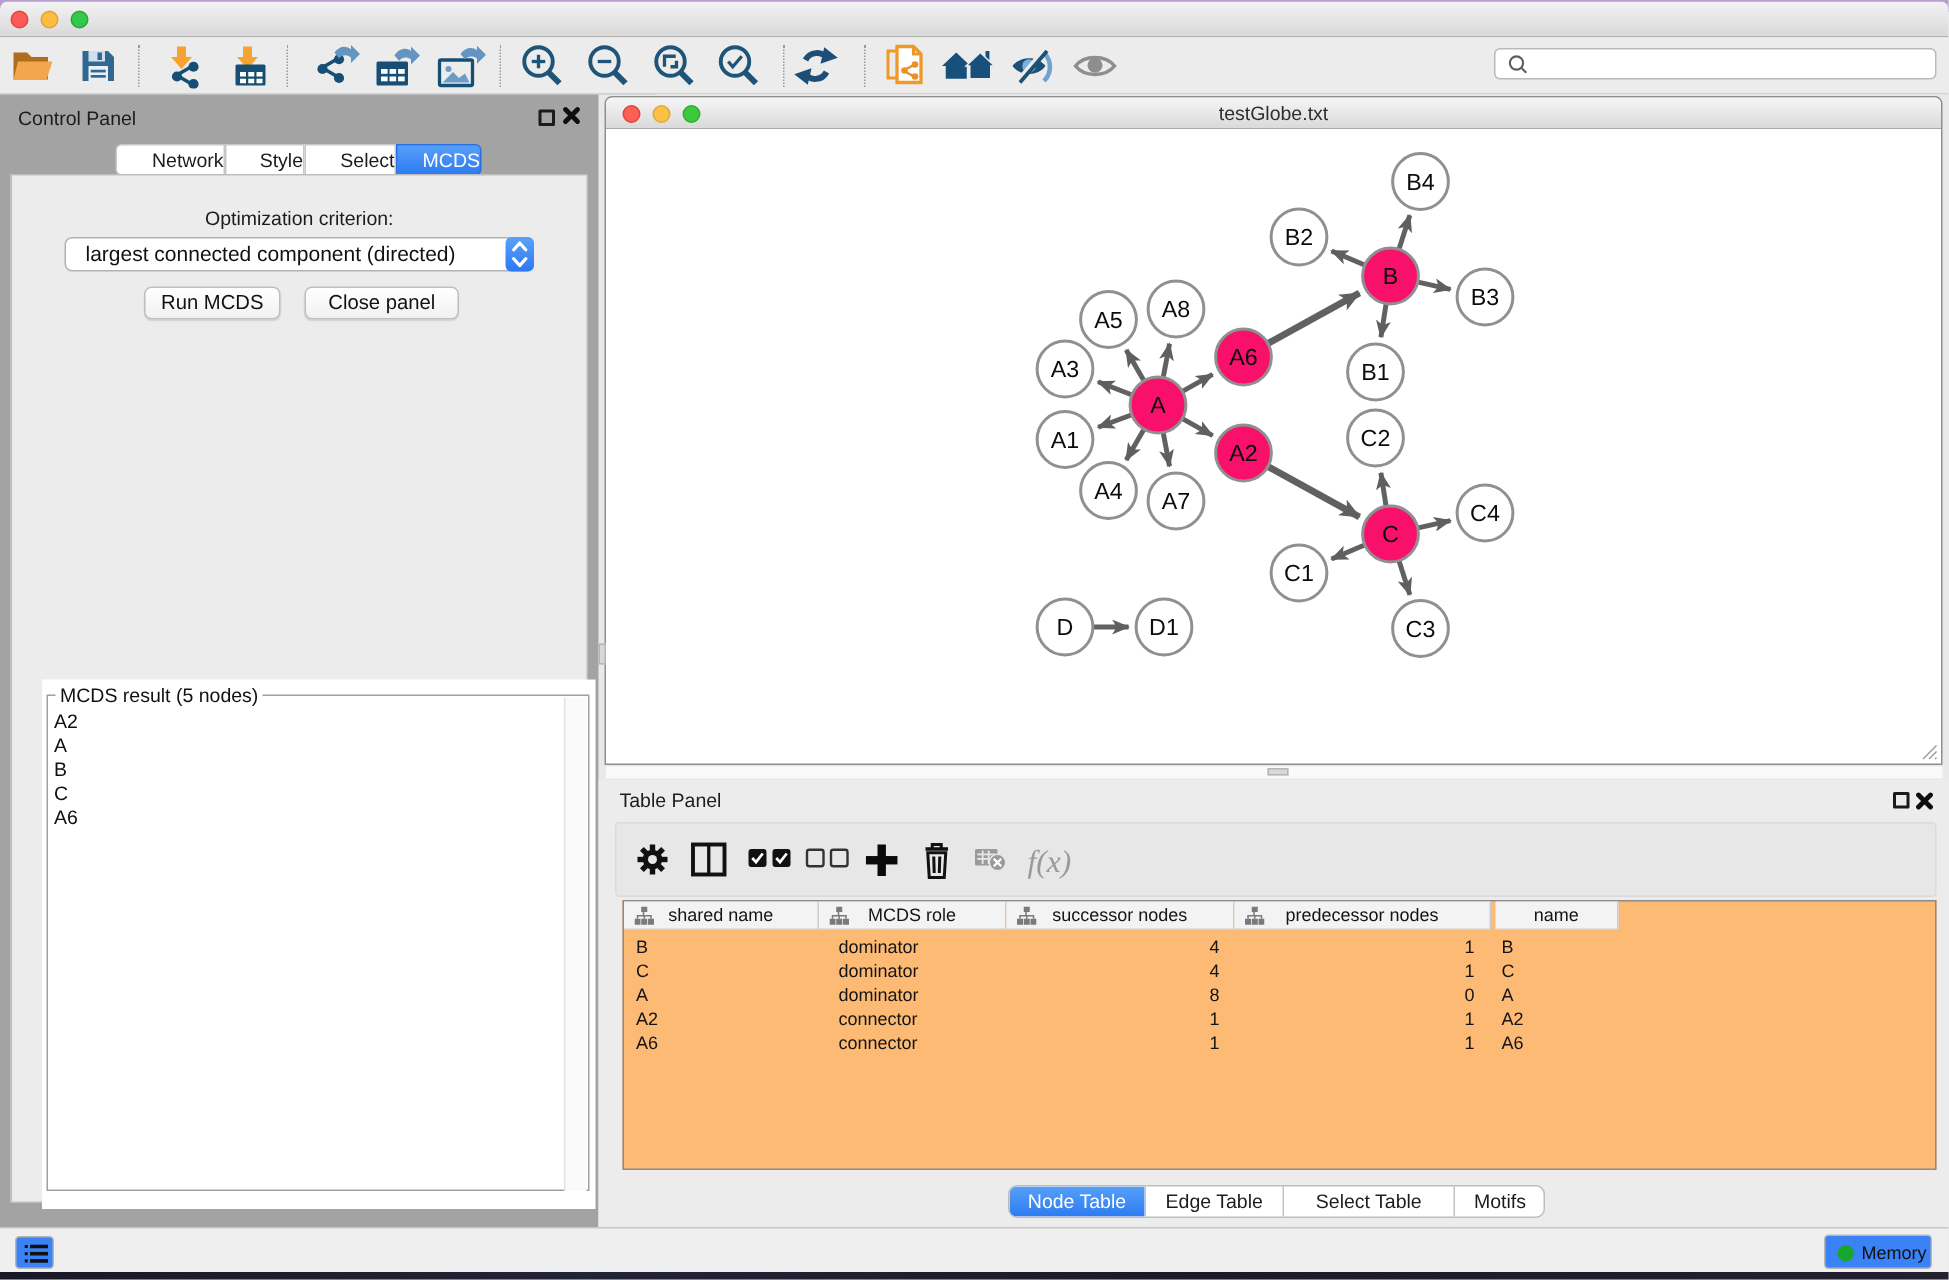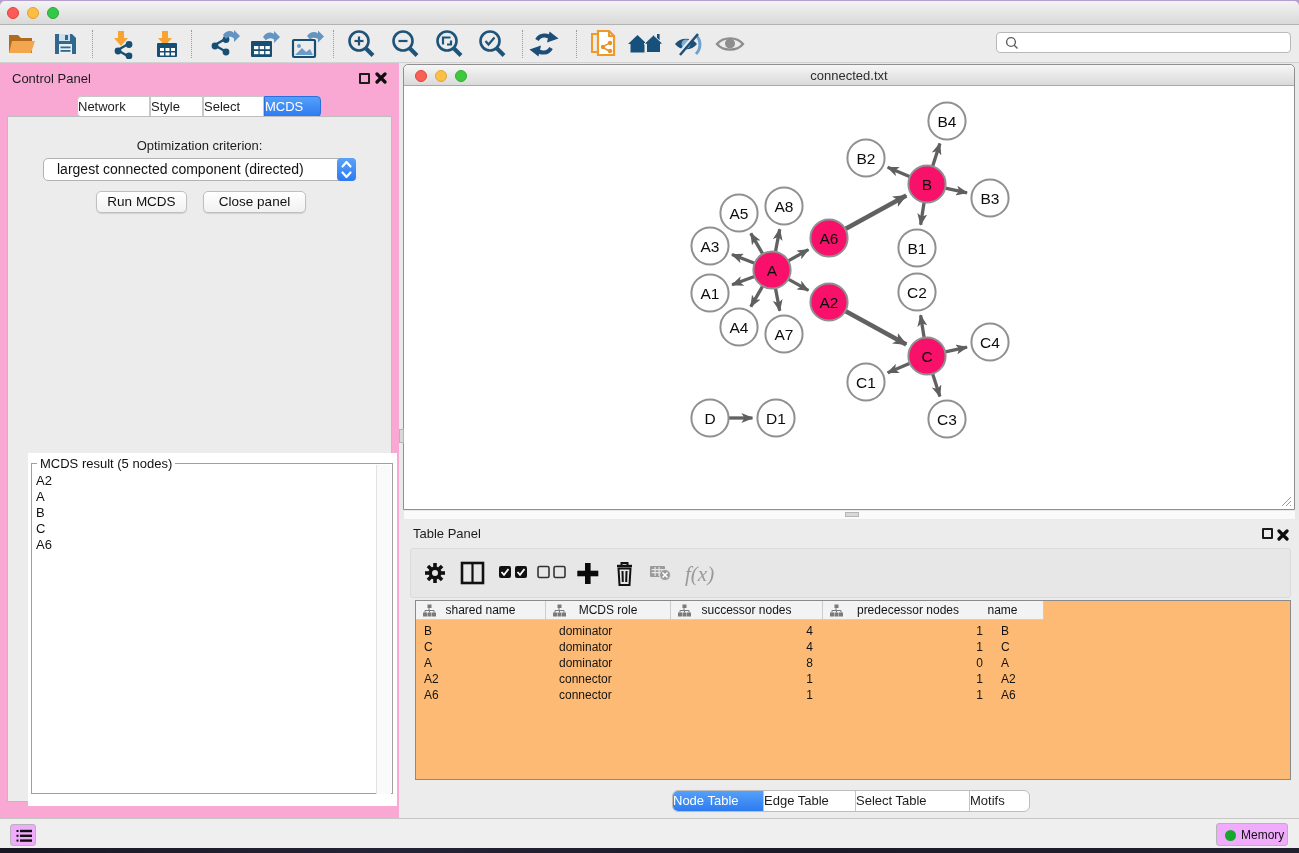--- a/index.html
+++ b/index.html
@@ -4,25 +4,25 @@
 html,body{width:1299px;height:853px;overflow:hidden;font-family:"Liberation Sans",sans-serif;background:#ececec}
 .abs{position:absolute}
 #purple{left:0;top:0;width:1299px;height:8px;background:#b49fce}
 #titlebar{left:0;top:1px;width:1299px;height:24px;background:linear-gradient(#f3f3f3,#d9d9d9);border-radius:5px 5px 0 0;border-bottom:1px solid #b3b3b3}
 #titlebar .t{position:absolute;left:0;right:0;top:4px;text-align:center;font-size:13px;color:#3e3e3e}
 .tl{position:absolute;width:12px;height:12px;border-radius:50%;top:6px}
 #toolbar{left:0;top:25px;width:1299px;height:38px;background:#ececec;border-bottom:1px solid #d2d2d2}
 .sep{position:absolute;top:5px;height:28px;width:0;border-left:1px dotted #9a9a9a}
 #search{left:996px;top:7px;width:295px;height:21px;background:#fff;border:1px solid #b9b9b9;border-radius:4px}
 
-#cp{left:0;top:63px;width:437px;height:755px;background:#f9a8d4;border-right:1px solid #c0c0c0}
+#cp{left:0;top:63px;width:437px;height:755px;background:#a3a3a3;border-right:1px solid #c0c0c0}
 #cp .hdr{position:absolute;left:12px;top:8px;font-size:13px;color:#1c1c1c}
 .wmax{position:absolute;width:11px;height:11px;border:2px solid #1a1a1a;border-radius:1px}
 .tabrow{position:absolute;height:21px}
-.tab{position:absolute;top:0;height:21px;background:#fff;border:1px solid #c7c7c7;font-size:13px;color:#1c1c1c;text-align:left;line-height:20px}
+.tab{position:absolute;top:0;height:21px;background:#fff;border:1px solid #c7c7c7;font-size:13px;color:#1c1c1c;text-align:right;line-height:20px}
 .tabsel{background:linear-gradient(#56a0f8,#2d7bf2);color:#fff;border:1px solid #2a6fe0}
 #cpbody{position:absolute;left:7px;top:53px;width:385px;height:686px;border:1px solid #bdbdbd;background:#ececec}
 #optlabel{position:absolute;left:0;width:100%;top:21px;text-align:center;font-size:13px;color:#1c1c1c}
 #dd{position:absolute;left:35px;top:41px;width:313px;height:23px;background:#fff;border:1px solid #b2b2b2;border-radius:5px;font-size:14px;color:#111;line-height:21px;padding-left:13px}
 #ddbtn{position:absolute;right:-1px;top:-1px;width:19px;height:23px;border-radius:4px;background:linear-gradient(#5ba1f9,#2c7af2)}
 .btn{position:absolute;height:22px;background:linear-gradient(#ffffff,#f1f1f1);border:1px solid #bfbfbf;border-radius:5px;font-size:13.5px;color:#111;text-align:center;line-height:20px;box-shadow:0 1px 1px rgba(0,0,0,.12)}
 #listwrap{position:absolute;left:20px;top:336px;width:369px;height:353px;background:#fff}
 #listbox{position:absolute;left:3px;top:10px;width:362px;height:331px;border:1px solid #a0a0a0}
 #listtitle{position:absolute;left:5px;top:-8px;background:#fff;padding:0 3px;font-size:13px;color:#111}
 #listitems{position:absolute;left:4px;top:9px;font-size:13px;color:#111;line-height:16px}
@@ -35,25 +35,25 @@
 .tl2{position:absolute;width:12px;height:12px;border-radius:50%;top:4.5px}
 #graph{position:absolute;left:0;top:21px;width:890px;height:424px}
 
 #tp{left:399px;top:520px;width:900px;height:298px;background:#ececec}
 #tp .hdr{position:absolute;left:14px;top:6px;font-size:13px;color:#1c1c1c}
 #tptools{position:absolute;left:11px;top:28px;width:881px;height:50px;background:#e7e7e7;border:1px solid #dadada;border-radius:3px}
 #tbl{position:absolute;left:16px;top:80px;width:876px;height:180px;background:#fdba74;border:1px solid #8a8a8a}
 .th{position:absolute;top:0;height:19px;background:#f3f3f3;border-right:1px solid #cccccc;border-bottom:1px solid #cfcfcf;font-size:12px;color:#141414;text-align:center;line-height:18px}
 .td{position:absolute;font-size:12px;color:#141414;height:16px;line-height:16px}
 .btabs{position:absolute;top:270px;height:22px;background:#fff;border:1px solid #bdbdbd;border-radius:6px}
-.btab{position:absolute;top:0;height:20px;font-size:13px;color:#1c1c1c;line-height:20px;border-right:1px solid #c4c4c4}
+.btab{position:absolute;top:0;height:20px;font-size:13px;color:#1c1c1c;text-align:center;line-height:20px;border-right:1px solid #c4c4c4}
 
 #status{left:0;top:818px;width:1299px;height:30px;background:#efefef;border-top:1px solid #c6c6c6}
 #strip{left:0;top:848px;width:1299px;height:5px;background:linear-gradient(90deg,#181824,#232336 30%,#1a1a28 60%,#20202f)}
-.mbtn{position:absolute;background:#f0abfc;border:1px solid #b5b5b5;border-radius:3px}
+.mbtn{position:absolute;background:#3b82f6;border:1px solid #b5b5b5;border-radius:3px}
 </style></head><body>
 <div class="abs" id="purple"></div>
 <div class="abs" id="titlebar">
  <span class="tl" style="left:7px;background:#fc5b57;border:1px solid #e2433e"></span>
  <span class="tl" style="left:27px;background:#fdbd40;border:1px solid #e0a135"></span>
  <span class="tl" style="left:47px;background:#34c84a;border:1px solid #2aa837"></span>
 </div>
 <div class="abs" id="toolbar">
  <span class="sep" style="left:92px"></span>
     <span class="sep" style="left:191px"></span>
@@ -231,21 +231,21 @@
   </div>
  </div>
 </div>
 <div class="abs" id="desk"></div>
 <div class="abs" style="left:404px;top:511px;width:891px;height:8px;background:#fafafa"></div>
 <div class="abs" id="netwin">
  <div id="nettb">
   <span class="tl2" style="left:11px;background:#f96156;border:1px solid #e0443c"></span>
   <span class="tl2" style="left:31px;background:#fcc046;border:1px solid #dfa63b"></span>
   <span class="tl2" style="left:51px;background:#3dc93e;border:1px solid #2fae31"></span>
-  <div class="t">connected.txt</div>
+  <div class="t">testGlobe.txt</div>
  </div>
  <div id="graph">
 <svg width="891" height="424" viewBox="0 0 891 424" style="position:absolute;left:0;top:0">
 <defs>
 <marker id="ar" markerWidth="12" markerHeight="10" refX="11" refY="5" orient="auto" markerUnits="userSpaceOnUse">
             <path d="M0,0 L12,5 L0,10 L3,5 Z" fill="#5f5f5f"></path>
           </marker>
 <marker id="ar2" markerWidth="14" markerHeight="12" refX="13" refY="6" orient="auto" markerUnits="userSpaceOnUse">
             <path d="M0,0 L14,6 L0,12 L3.5,6 Z" fill="#5f5f5f"></path>
           </marker>
@@ -416,21 +416,21 @@
         </svg><span>successor nodes</span></div>
   <div class="th" style="left:407px;width:171px"><svg width="13" height="13" viewBox="0 0 13 13" style="position:absolute;left:7px;top:3px">
           <g fill="#7a7a7a">
             <rect x="4.5" y="0.5" width="4" height="3.5"></rect>
             <rect x="0" y="8.5" width="4" height="4"></rect>
             <rect x="4.5" y="8.5" width="4" height="4"></rect>
             <rect x="9" y="8.5" width="4" height="4"></rect>
             <path d="M6,4 L6,6 M2,8.5 L2,6.5 L11,6.5 L11,8.5 M6.5,6 L6.5,8.5" stroke="#7a7a7a" fill="none" stroke-width="1"></path>
           </g>
         </svg><span>predecessor nodes</span></div>
-  <div class="th" style="left:546px;width:82px">name</div>
+  <div class="th" style="left:581px;width:82px">name</div>
 
   <div class="td" style="left:8px;top:22px">B</div>
       <div class="td" style="left:143px;top:22px">dominator</div>
       <div class="td" style="left:330px;top:22px;width:67px;text-align:right">4</div>
       <div class="td" style="left:490px;top:22px;width:77px;text-align:right">1</div>
       <div class="td" style="left:585px;top:22px">B</div>
   <div class="td" style="left:8px;top:38px">C</div>
       <div class="td" style="left:143px;top:38px">dominator</div>
       <div class="td" style="left:330px;top:38px;width:67px;text-align:right">4</div>
       <div class="td" style="left:490px;top:38px;width:77px;text-align:right">1</div>

